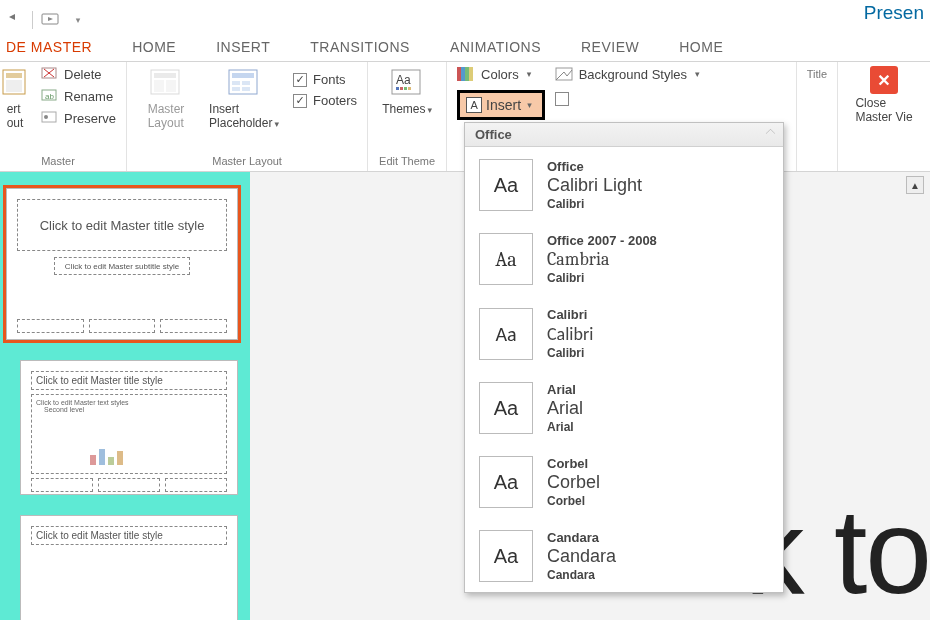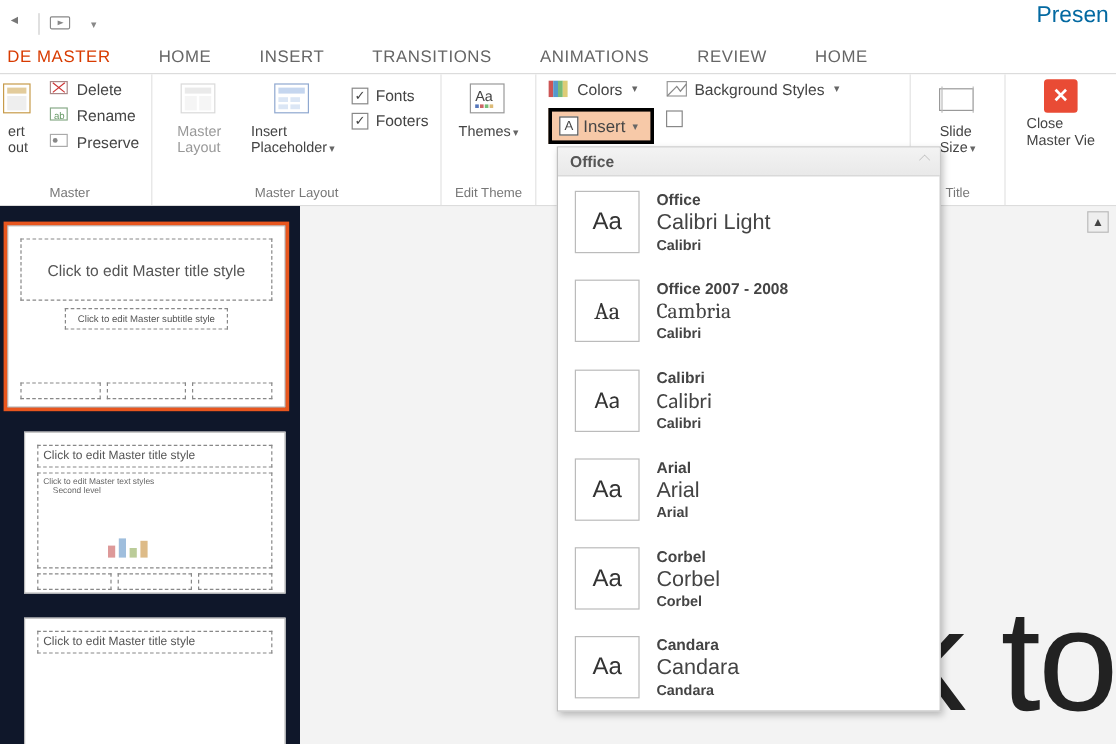--- a/index.html
+++ b/index.html
@@ -27,21 +27,21 @@
 .small-ico { width: 18px; height: 16px; display: inline-flex; align-items: center; justify-content: center; }
 .chk { width: 14px; height: 14px; border: 1px solid #888; display: inline-flex; align-items: center; justify-content: center; font-size: 11px; color: #444; }
 .dd-carat { font-size: 9px; margin-left: 2px; color: #666; }
 
 .fonts-btn { border: 3px solid #000; background: #f7c9a8; padding: 2px 10px 2px 6px; display: flex; align-items: center; gap: 4px; font-size: 14px; height: 30px; position: relative; }
 .fonts-btn .fa-box { width: 16px; height: 16px; border: 1px solid #555; display: flex; align-items: center; justify-content: center; font-size: 11px; background:#fff; }
 
 .close-x { width: 28px; height: 28px; background:#e94b35; border-radius:3px; display:flex; align-items:center; justify-content:center; color:#fff; font-weight:bold; font-size:16px; }
 
 .workspace { display: flex; height: calc(620px - 6px - 28px - 28px - 110px); }
-.thumbs { width: 250px; background: #0f172a; overflow-y: scroll; padding: 16px 12px 0 0; }
+.thumbs { width: 250px; background: #5eead4; overflow-y: scroll; padding: 16px 12px 0 0; }
 .thumb { border: 1px solid #bbb; background: #fff; margin: 0 0 20px 6px; position: relative; height: 150px; padding: 10px; }
 .thumb.sel { outline: 3px solid #e8561e; outline-offset: 0; height: 152px; }
 .thumb.inner { margin-left: 20px; height: 135px; }
 .ph { border: 1px dashed #888; font-size: 11px; color: #555; display:flex; align-items:center; justify-content:center; text-align:center; }
 .thumb .title-ph { height: 52px; margin-bottom: 6px; padding: 4px; }
 .thumb .sub-ph { height: 18px; font-size: 8px; margin:0 auto 4px auto; width:65%;}
 .thumb .ft-row { display:flex; gap:5px; }
 .thumb .ft-row .ph { flex:1; height: 14px; }
 .thumb.inner .layout-title { border:1px dashed #888; font-size:10px; padding:3px 4px; margin-bottom:4px; color:#555;}
 .thumb.inner .layout-body { border:1px dashed #888; height: 80px; position:relative; font-size:8px; padding:4px; color:#666; }
@@ -248,33 +248,20 @@
           </div>
         <label class="small-item">
             <span class="chk"></span>
           </label>
       </div>
     </div>
     <div class="group-label">&nbsp;</div>
   </div>
 
   <div class="group">
-    <div class="group-controls">
-      <div class="vbtn">
-        <span class="ico">
-            <svg width="34" height="26">
-              <rect x="2" y="4" width="28" height="18" fill="#fff" stroke="#999"></rect>
-              <line x1="4" y1="2" x2="4" y2="24" stroke="#bbb"></line>
-              <line x1="30" y1="2" x2="30" y2="24" stroke="#bbb"></line>
-            </svg>
-          </span>
-        <span><span style="white-space:pre;">Slide
-Size</span><span class="dd-carat">▾</span></span>
-      </div>
-    </div>
     <div class="group-label">Title</div>
   </div>
 
   <div class="group" style="border-right:none;">
     <div class="group-controls">
       <div class="vbtn" style="width:72px;">
         <span class="close-x">✕</span>
         <span style="white-space:pre;">Close
 Master Vie</span>
       </div>

